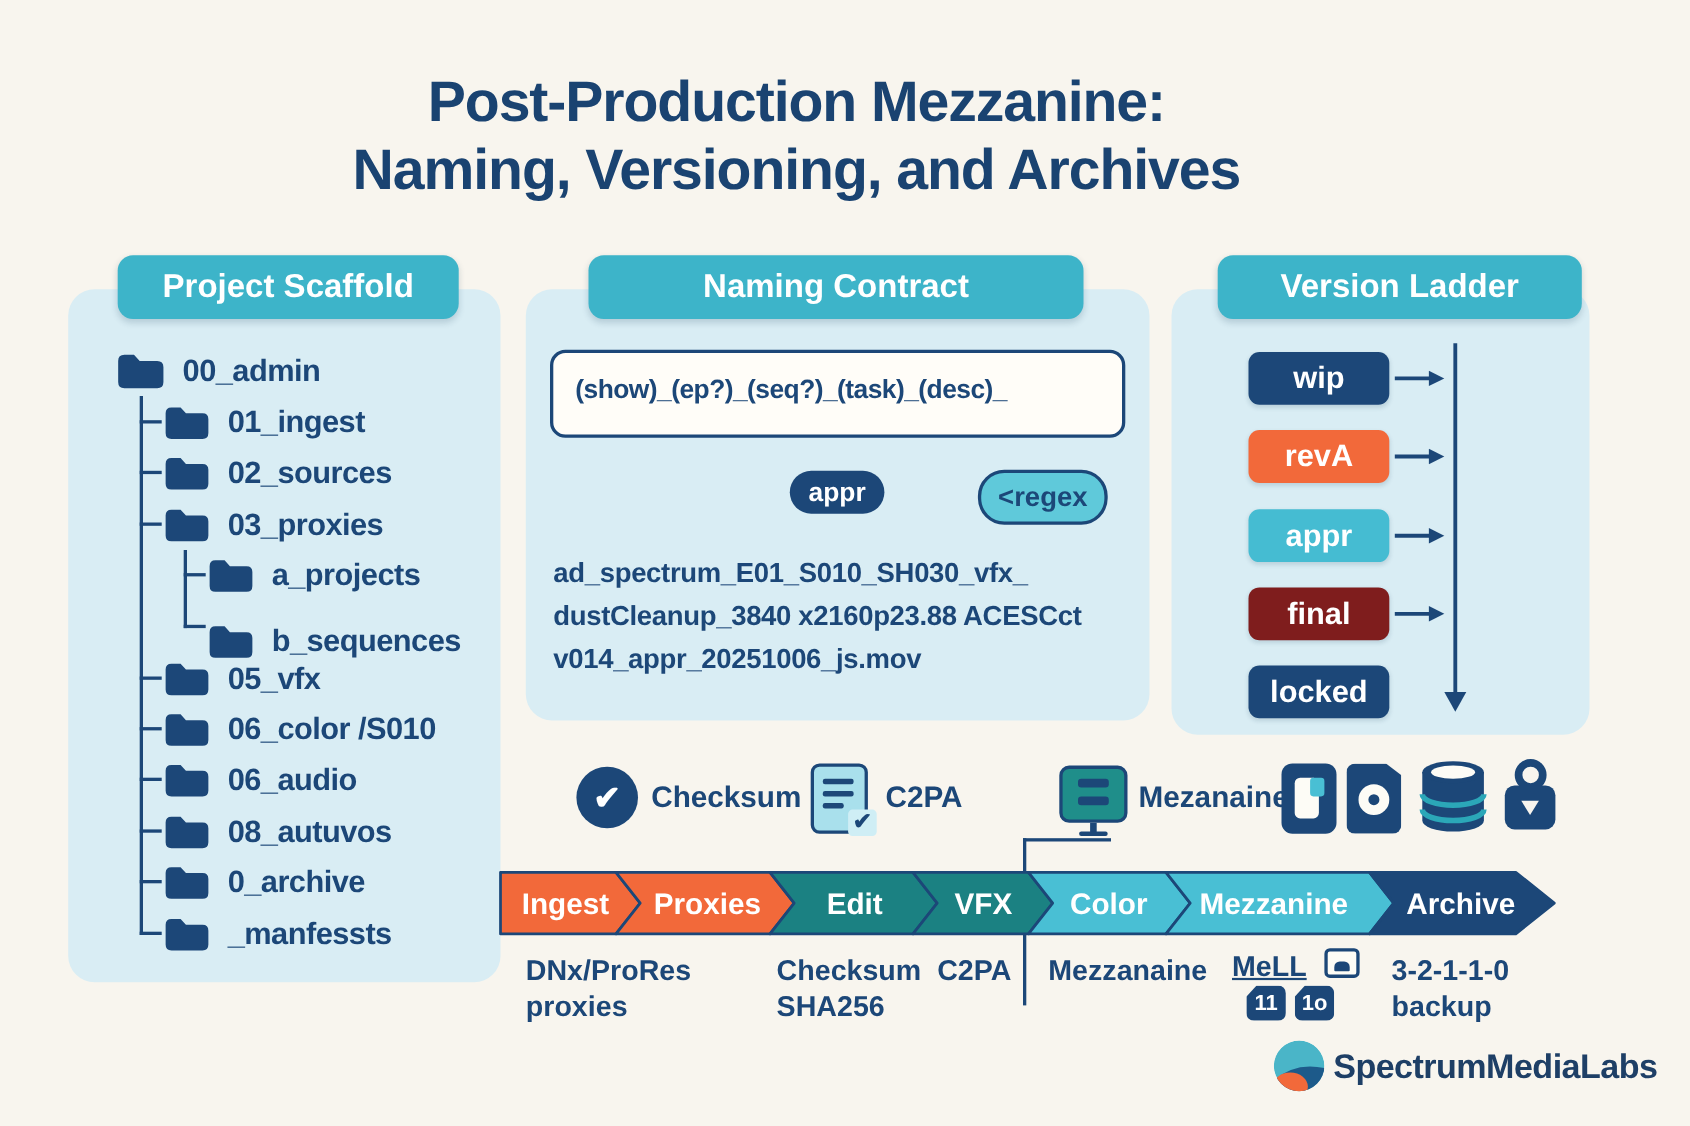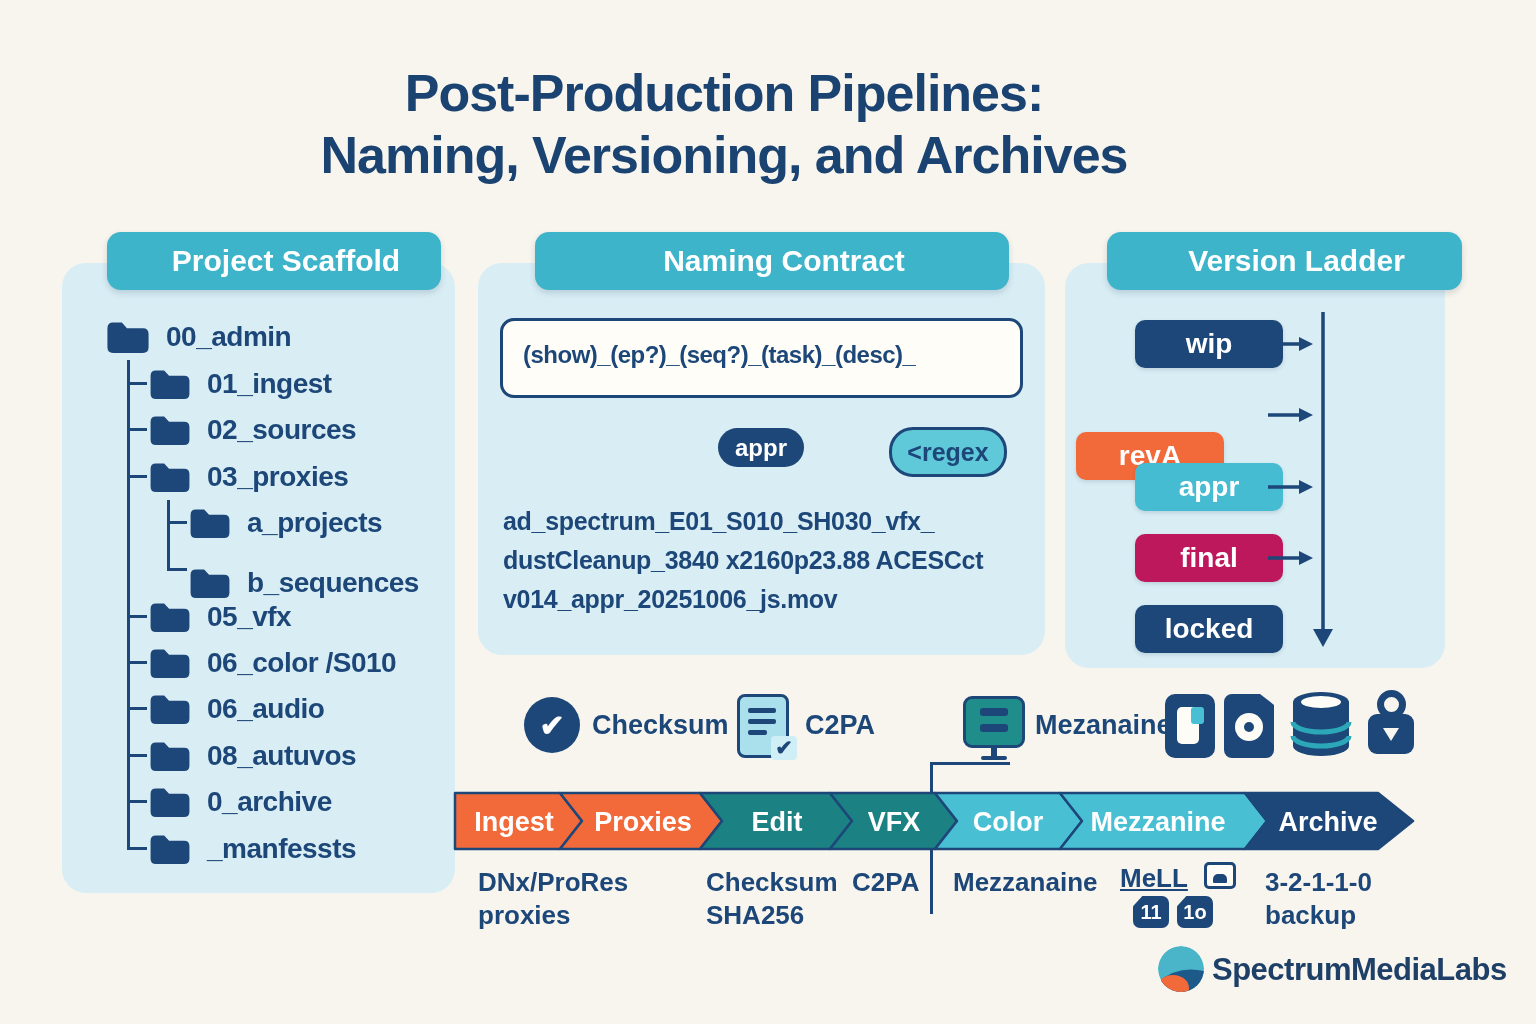--- a/index.html
+++ b/index.html
@@ -14,21 +14,21 @@
   
   .title-wrap{left:0;top:62px;width:1448px;text-align:center;}
   .title-line{font-size:52px;font-weight:bold;color:#1a4371;letter-spacing:-1px;line-height:62px;}
 
   
   .panel{background:#d9edf4;border-radius:24px;}
   .panel-header{
     background:#3db4c9;border-radius:14px;color:#ffffff;
     font-size:30px;font-weight:bold;text-align:center;
     box-shadow:0 3px 6px rgba(20,60,90,.18);
-    display:flex;align-items:center;justify-content:center;padding-left:24px;
+    display:flex;align-items:center;justify-content:center;
   }
 
   
   .trow{display:flex;align-items:center;gap:15px;height:44px;}
   .trow svg{flex:0 0 auto;}
   .tlabel{font-size:28px;font-weight:bold;color:#1c4778;letter-spacing:-0.5px;white-space:nowrap;}
   .tline{background:#1c4778;}
 
   
   .codebox{
@@ -42,21 +42,21 @@
   }
   .pill-teal{
     background:#5fc9da;color:#1c4778;border:3px solid #1c4778;border-radius:24px;
     font-size:25px;font-weight:bold;display:flex;align-items:center;justify-content:center;
     box-sizing:border-box;
   }
   .example-line{font-size:25px;font-weight:bold;letter-spacing:-0.3px;line-height:39px;white-space:nowrap;}
 
   
   .vstep{
-    width:148px;height:48px;border-radius:10px;color:#ffffff;
+    width:128px;height:48px;border-radius:10px;color:#ffffff;
     font-size:28px;font-weight:bold;display:flex;align-items:center;justify-content:center;
     box-shadow:0 2px 4px rgba(20,60,90,.15);
   }
 
   
   .legend-label{font-size:27px;font-weight:bold;color:#1c4778;white-space:nowrap;}
 
   
   .note{font-size:26px;font-weight:bold;color:#1c4778;line-height:33px;white-space:nowrap;}
   .tape-badge{
@@ -67,21 +67,21 @@
 
   
   .brand{font-size:31px;font-weight:bold;color:#1e3f66;letter-spacing:-0.5px;}
 
   .navy-line{background:#1c4778;}
 </style>
 </head>
 <body>
 
 <div class="abs title-wrap">
-  <div class="title-line">Post-Production Pipelines:</div>
+  <div class="title-line">Post-Production Mezzanine:</div>
   <div class="title-line">Naming, Versioning, and Archives</div>
 </div>
 
 <div class="abs panel" style="left:62px;top:263px;width:393px;height:630px;"></div>
 <div class="abs panel-header" style="left:107px;top:232px;width:310px;height:58px;">
   <span>Project Scaffold</span>
 </div>
 
 <div class="abs tline" style="left:127px;top:360px;width:3px;height:490px;"></div>
 <div class="abs tline" style="left:127px;top:382px;width:20px;height:3px;"></div>
@@ -189,27 +189,27 @@
   <div class="example-line">v014_appr_20251006_js.mov</div>
 </div>
 
 <div class="abs panel" style="left:1065px;top:263px;width:380px;height:405px;"></div>
 <div class="abs panel-header" style="left:1107px;top:232px;width:331px;height:58px;">
   <span>Version Ladder</span>
 </div>
 <div class="abs vstep" style="left: 1135px; top: 320px; background-color: rgb(28, 71, 120);">
   <span>wip</span>
 </div>
-<div class="abs vstep" style="left: 1076px; top: 391px; background-color: rgb(242, 105, 58); margin-top: 41px;">
+<div class="abs vstep" style="left: 1135px; top: 391px; background-color: rgb(242, 105, 58);">
   <span>revA</span>
 </div>
 <div class="abs vstep" style="left: 1135px; top: 463px; background-color: rgb(69, 188, 210);">
   <span>appr</span>
 </div>
-<div class="abs vstep" style="left: 1135px; top: 534px; background-color: #be185d;">
+<div class="abs vstep" style="left: 1135px; top: 534px; background-color: #7f1d1d;">
   <span>final</span>
 </div>
 <div class="abs vstep" style="left: 1135px; top: 605px; background-color: rgb(28, 71, 120);">
   <span>locked</span>
 </div>
 <svg class="abs" style="left:1065px;top:263px;" width="380" height="405" viewBox="0 0 380 405">
   <g stroke="#1c4778" stroke-width="3.5" fill="#1c4778">
     <line x1="203" y1="81" x2="235" y2="81"></line>
       <polygon points="234,74 248,81 234,88" stroke="none"></polygon>
     <line x1="203" y1="152" x2="235" y2="152"></line>

